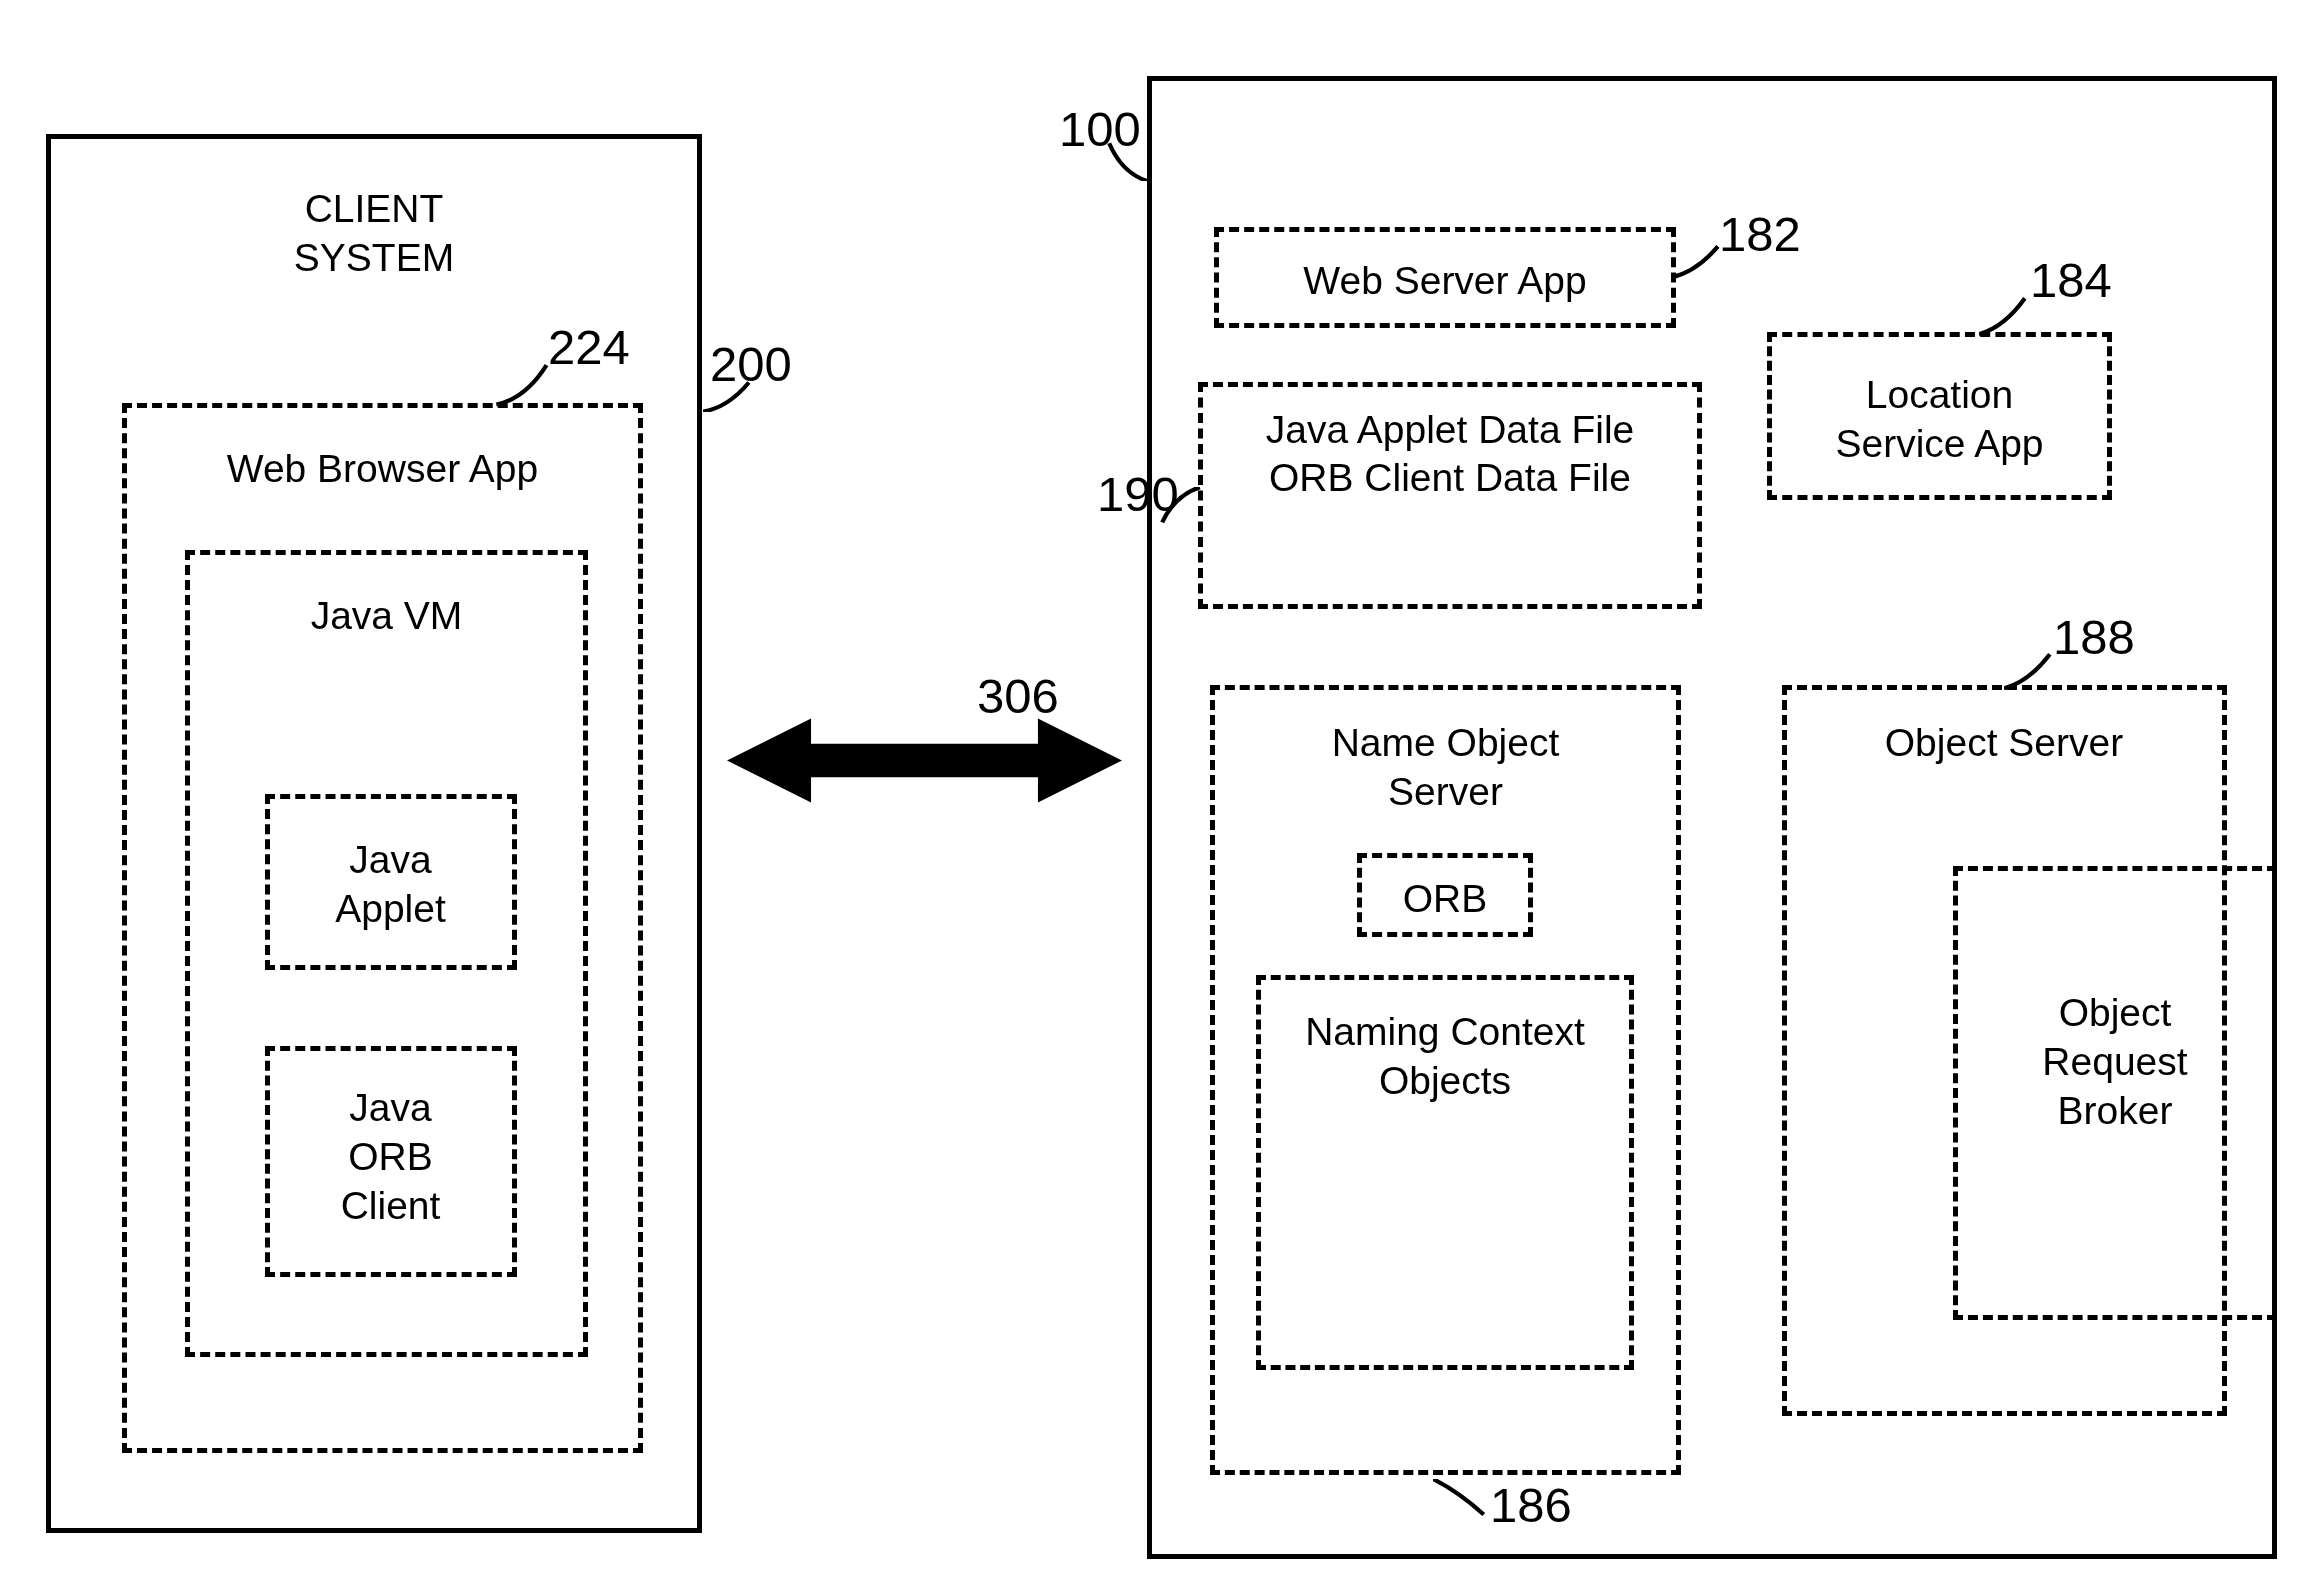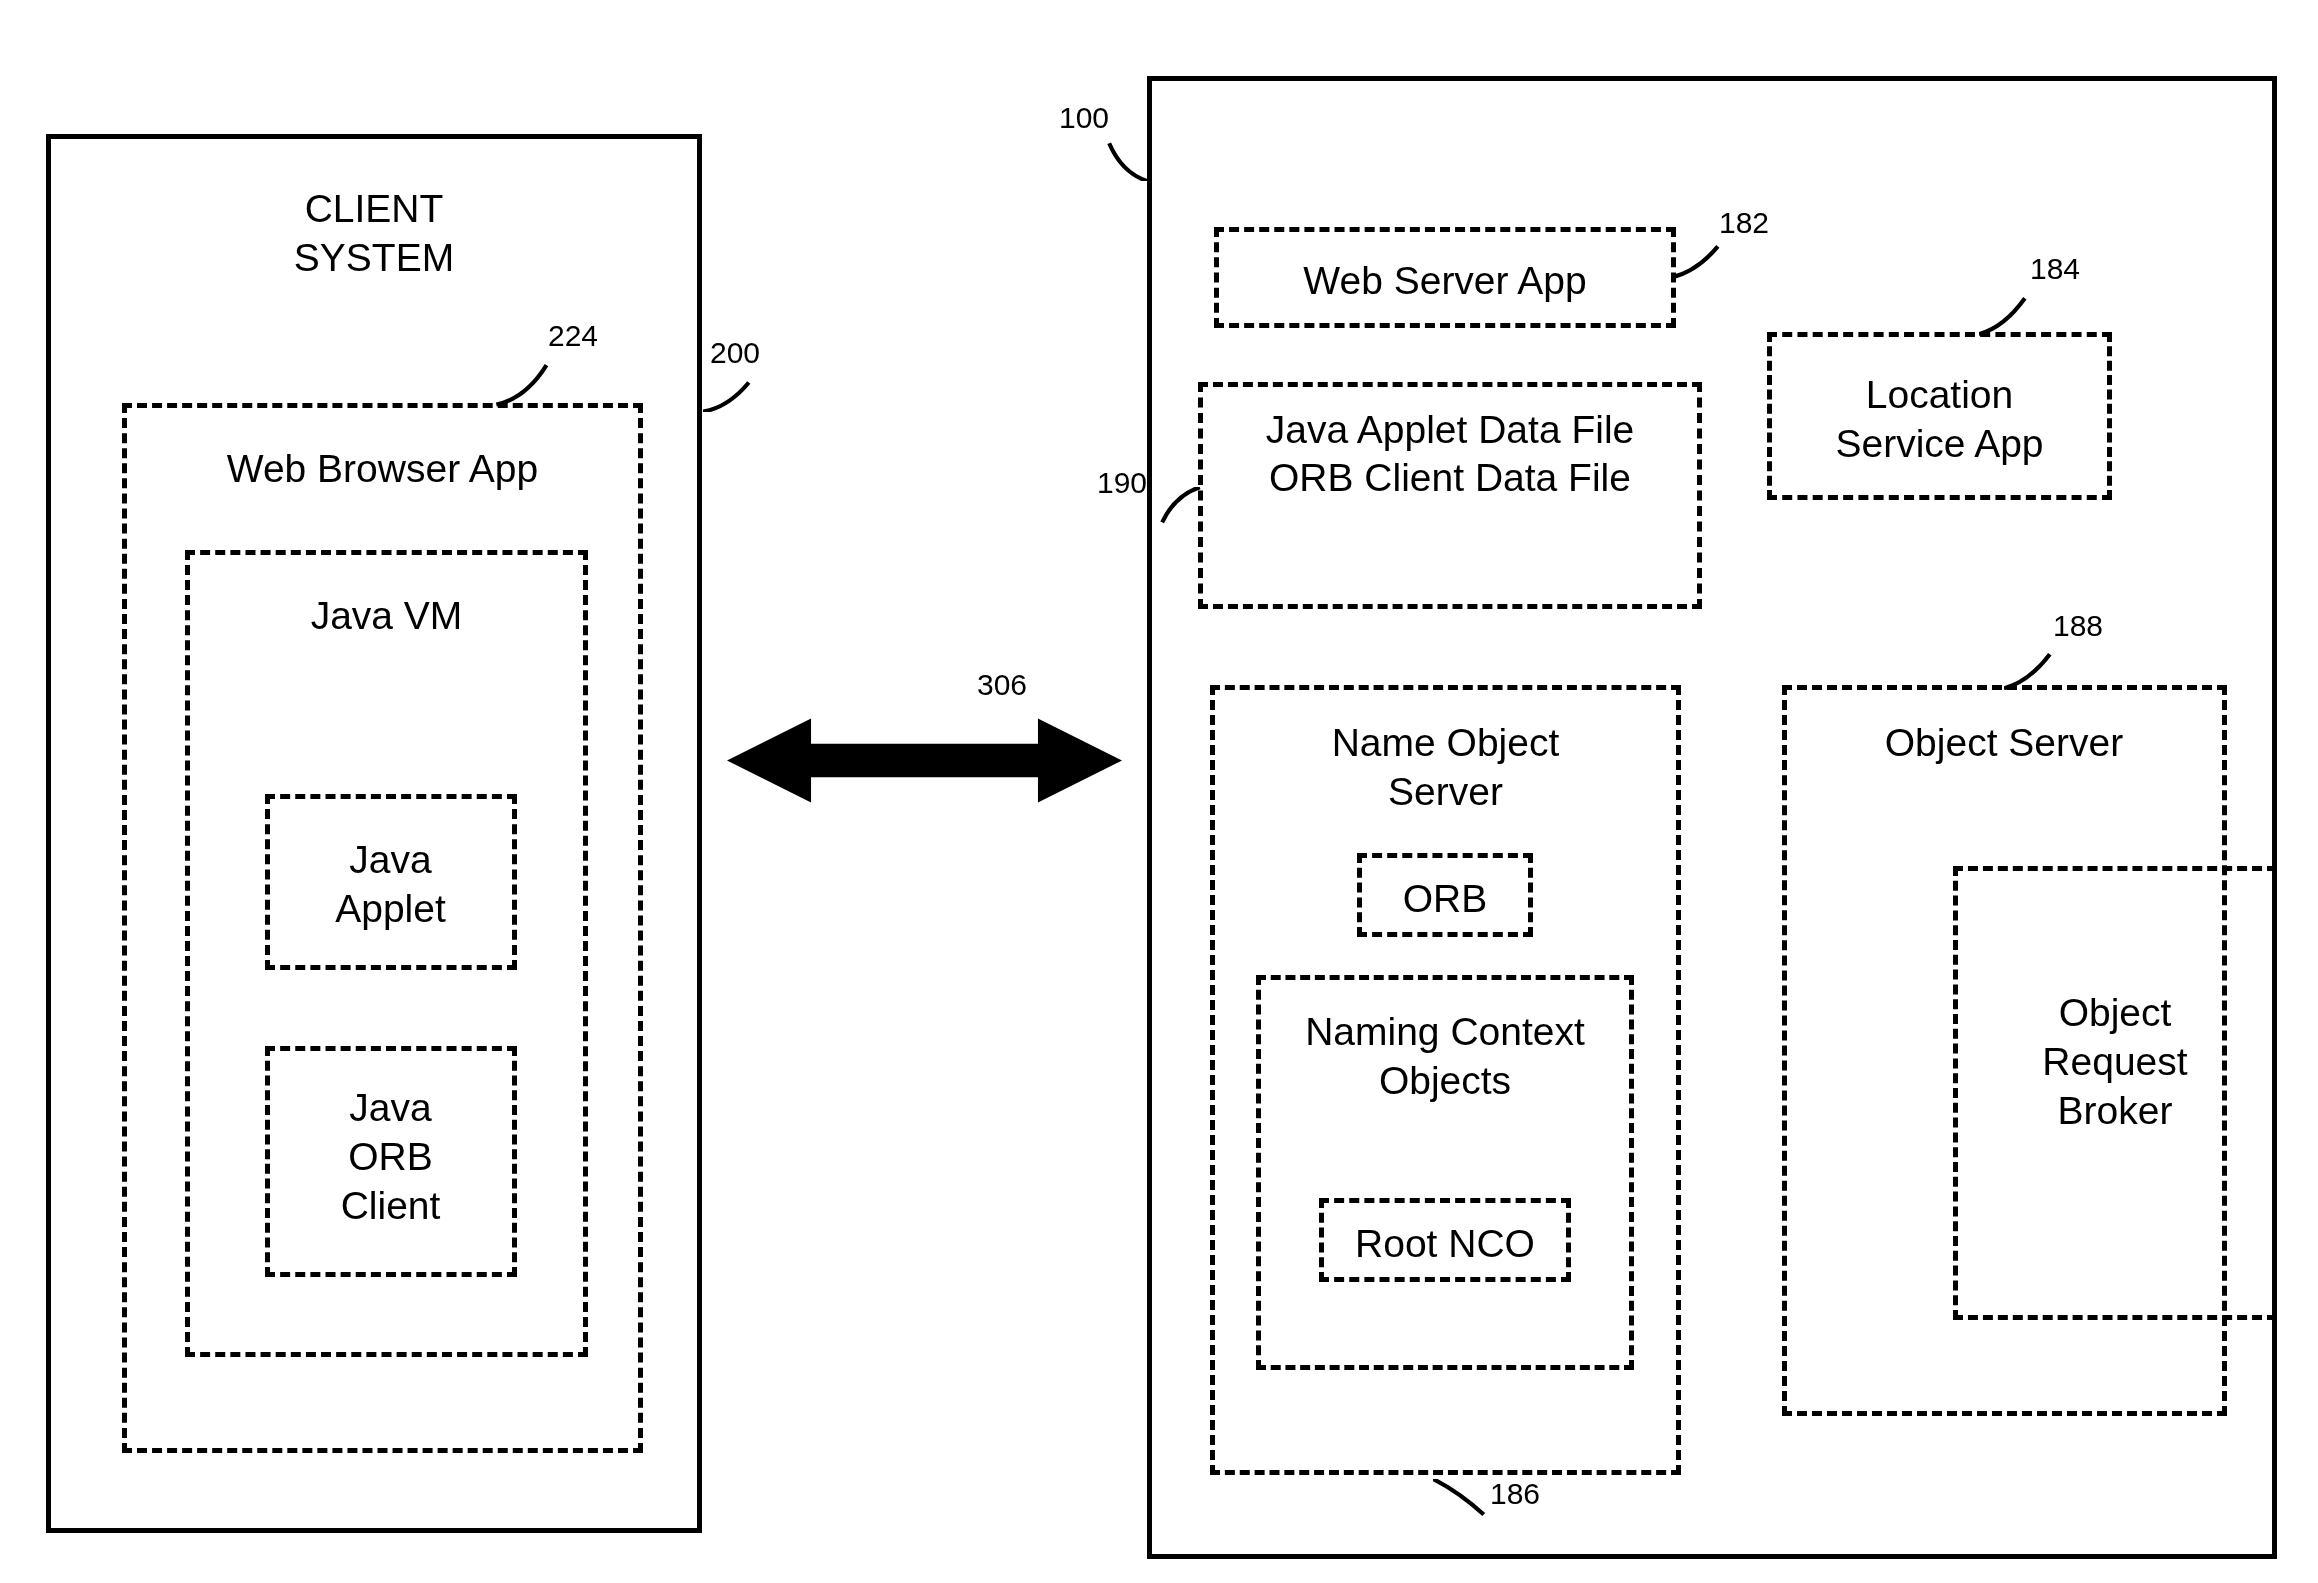--- a/index.html
+++ b/index.html
@@ -26,21 +26,21 @@
     text-align: center;
   }
   .lbl {
     position: absolute;
     font-size: 39px;
     text-align: center;
     line-height: 1.25;
   }
   .ref {
     position: absolute;
-    font-size: 30px;
+    font-size: 49px;
   }
   .txt {
     font-size: 39px;
     text-align: center;
     line-height: 1.25;
     padding-top: 6.7px;
   }
   .leader {
     position: absolute;
   }
@@ -131,23 +131,20 @@
   </svg>
 
   <div class="dashed-box" style="left:1336px; top:832px; width:176px; height:84px;">
     <div class="txt" style="padding-top:17px;">ORB</div>
   </div>
 
   <div class="dashed-box" style="left:1235px; top:954px; width:378px; height:395px;"></div>
   <div class="lbl" style="left:1256px; top:987px; width:336px; white-space:pre;">Naming Context
 Objects</div>
 
-  <div class="dashed-box" style="left:1298px; top:1177px; width:252px; height:84px;">
-    <div class="txt" style="padding-top:17px;">Root NCO</div>
-  </div>
 
   <div class="dashed-box" style="left:1761px; top:664px; width:445px; height:731px;"></div>
   <div class="lbl" style="left:1794px; top:698px; width:378px;">Object Server</div>
 
   <div class="ref" style="left:2032px; top:588px;">188</div>
   <svg class="leader" style="left:1983px; top:629px;" width="50" height="40" viewBox="0 0 60 48">
     <path d="M0 46 Q 30 38 55 5" stroke="#000" stroke-width="5" fill="none"></path>
   </svg>
 
   <div class="dashed-box" style="left:1932px; top:845px; width:324px; height:454px;">

